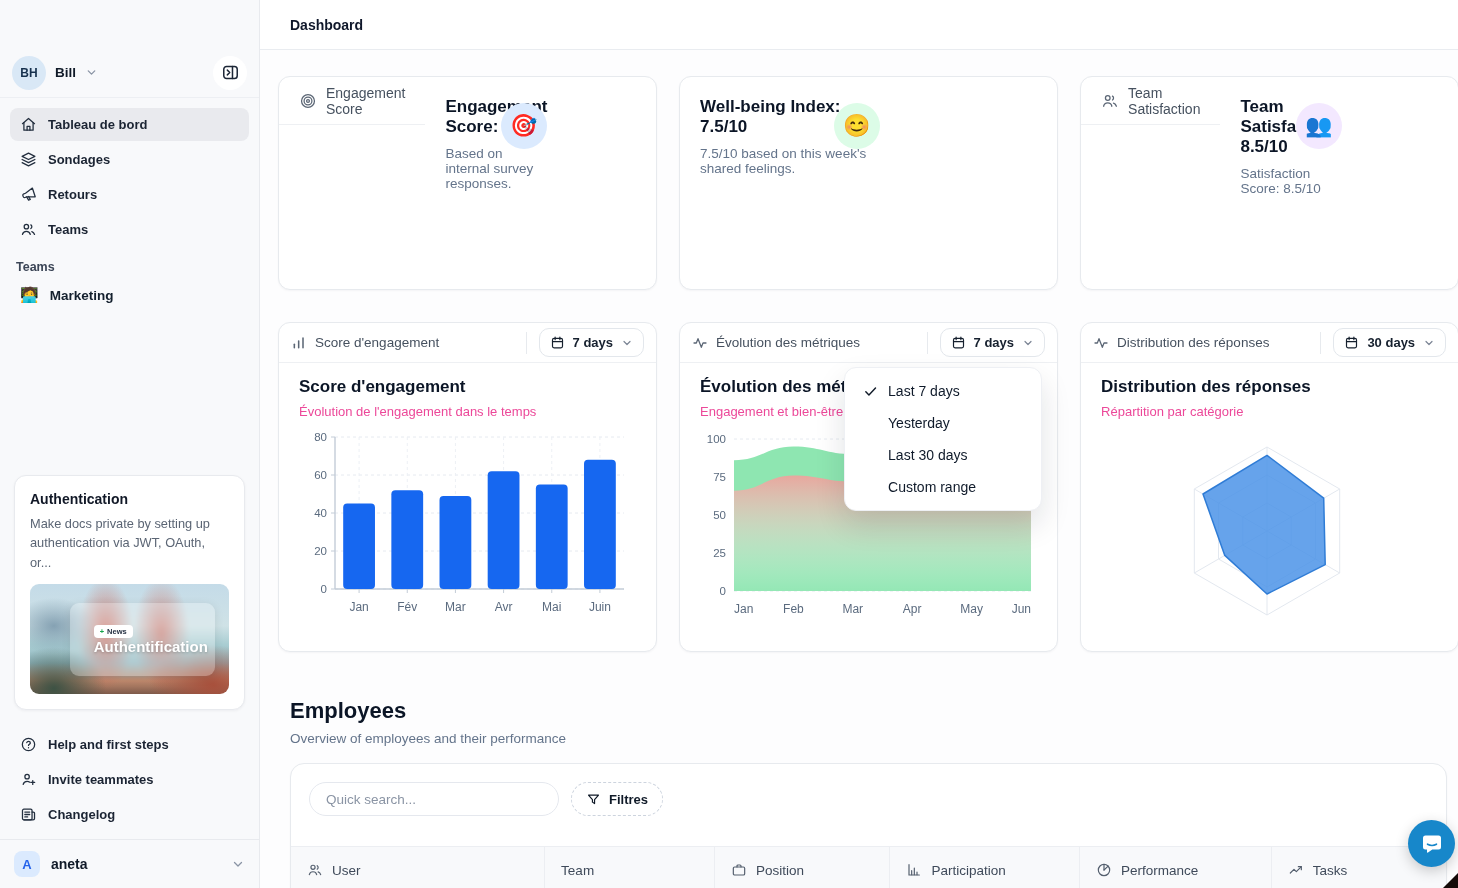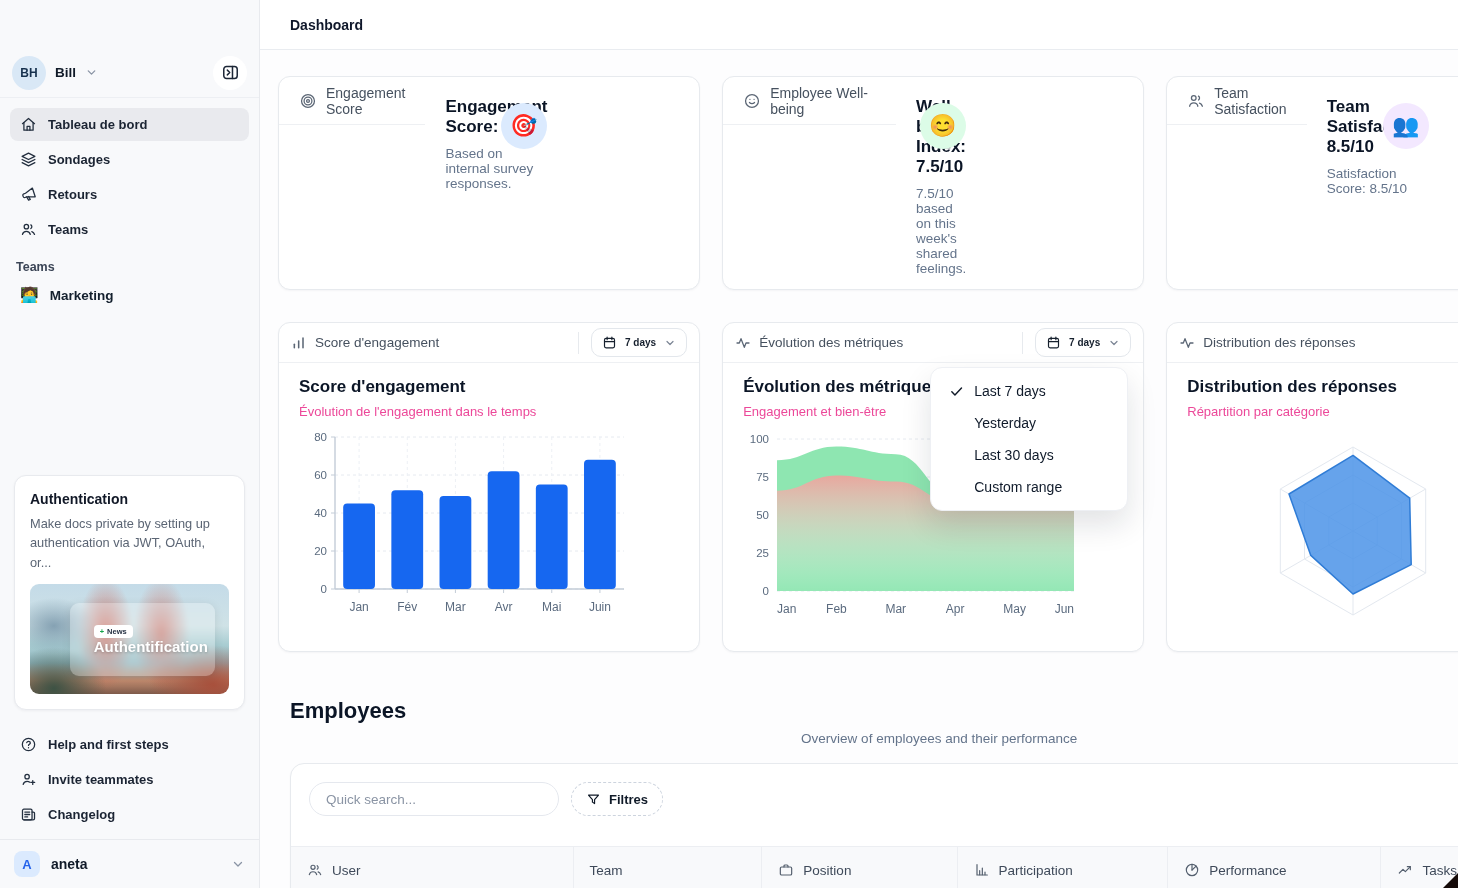--- a/index.html
+++ b/index.html
@@ -60,34 +60,34 @@
   .stat-progress { display:flex; gap:3px; padding:0 20px 18px; height:44px; align-items:stretch; }
   .seg { flex:1; border-radius:1.5px; background:#e8eaed; }
   .seg.on { background:#0ed37c; }
 
   .charts-row { display:flex; gap:22px; margin-bottom:46px; }
   .chart-card { flex:1; background:#fff; border:1px solid #e7eaee; border-radius:12px; height:330px; box-shadow:0 1px 2px rgba(16,24,40,.04); position:relative; overflow:visible; }
   .chart-head { height:40px; display:flex; align-items:center; gap:8px; padding:0 12px; border-bottom:1px solid #eef0f3; font-size:13.5px; color:#46515f; }
   .chart-head .hd-ic { color:#5b6675; }
   .range-wrap { margin-left:auto; display:flex; align-items:center; gap:12px; }
   .vdiv { width:1px; height:22px; background:#e7eaee; }
-  .range-btn { display:flex; align-items:center; gap:8px; border:1px solid #e3e7ec; background:#fff; border-radius:10px; padding:6px 10px; font-size:10px; font-weight:700; color:#16202e; cursor:pointer; }
+  .range-btn { display:flex; align-items:center; gap:8px; border:1px solid #e3e7ec; background:#fff; border-radius:10px; padding:6px 10px; font-size:13px; font-weight:700; color:#16202e; cursor:pointer; }
   .range-btn .chev { color:#7b8594; }
   .chart-body { padding:14px 20px 0; }
   .chart-title { font-size:17px; font-weight:700; color:#0b1526; white-space:nowrap; overflow:hidden; }
   .chart-sub { font-size:13px; color:#ec4899; margin-top:7px; white-space:nowrap; overflow:hidden; }
   svg.plot { margin-top:8px; display:block; }
 
   .menu { position:absolute; top:44px; right:15px; width:198px; background:#fff; border:1px solid #eef0f4; border-radius:12px; box-shadow:0 14px 30px rgba(15,23,42,.12); padding:7px; z-index:30; }
   .menu-item { display:flex; align-items:center; gap:9px; padding:7px 9px; border-radius:8px; font-size:14px; color:#0f1a2a; cursor:pointer; }
   .menu-check { width:18px; height:18px; display:flex; align-items:center; justify-content:center; color:#101a28; }
 
   .emp-header { margin-left:12px; }
   .emp-title { font-size:22px; font-weight:800; color:#0b1526;margin-top:17px; }
-  .emp-sub { font-size:13.5px; color:#64748b; margin-top:7px;text-align:center; }
+  .emp-sub { font-size:13.5px; color:#64748b; margin-top:7px; }
   .table-card { margin:17px 12px 0; background:#fff; border:1px solid #e7eaee; border-radius:14px; height:400px; box-shadow:0 1px 2px rgba(16,24,40,.04); overflow:hidden; }
   .table-toolbar { display:flex; align-items:center; gap:12px; padding:18px; }
   .search-input { width:250px; height:34px; border:1px solid #e5e8ee; border-radius:999px; padding:0 16px; font-size:13.5px; font-family:"Liberation Sans", sans-serif; color:#0f172a; outline:none; background:#fff; }
   .search-input::placeholder { color:#8a94a4; }
   .filter-btn { height:34px; border:1.5px dashed #cdd4de; border-radius:999px; padding:0 14px; display:flex; align-items:center; gap:8px; font-size:13px; font-weight:700; color:#101a28; background:#fff; cursor:pointer; }
   .emp-thead { margin-top:12px; display:flex; border-top:1px solid #eceef2; border-bottom:1px solid #eceef2; background:#f8f9fb; }
   .col { padding:15px 16px; display:flex; align-items:center; gap:9px; font-size:13.5px; color:#3f4a5a; border-right:1px solid #eceef2; }
   .col .hd-ic { color:#55606f; }
   .col:last-child { border-right:none; }
   .c-user{width:22.0%;} .c-team{width:14.7%;} .c-pos{width:15.2%;} .c-part{width:16.4%;} .c-perf{width:16.6%;} .c-task{flex:1;}
@@ -287,31 +287,20 @@
             <span class="seg"></span>
             <span class="seg"></span>
             <span class="seg"></span>
             <span class="seg"></span>
             <span class="seg"></span>
             <span class="seg"></span>
           </div>
       </div>
 
       <div class="stat-card">
-        <div class="stat-head">
-          <span class="hd-ic">
-            <svg class="ic" width="18" height="18" viewBox="0 0 24 24" fill="none" stroke="currentColor" stroke-width="1.7" stroke-linecap="round">
-                <circle cx="12" cy="12" r="8.6"></circle>
-                <path d="M8.6 14a4.6 4.6 0 006.8 0"></path>
-                <line x1="9.2" y1="9.7" x2="9.3" y2="9.7"></line>
-                <line x1="14.7" y1="9.7" x2="14.8" y2="9.7"></line>
-              </svg>
-          </span>
-          <span>Employee Well-being</span>
-        </div>
         <div class="stat-body">
           <div class="stat-headline">Well-being Index: 7.5/10</div>
           <div class="stat-sub">7.5/10 based on this week's shared feelings.</div>
           <div class="stat-emoji" style="background: rgb(220, 252, 231);">😊</div>
         </div>
         <div class="stat-progress">
             <span class="seg on"></span>
             <span class="seg on"></span>
             <span class="seg on"></span>
             <span class="seg on"></span>

